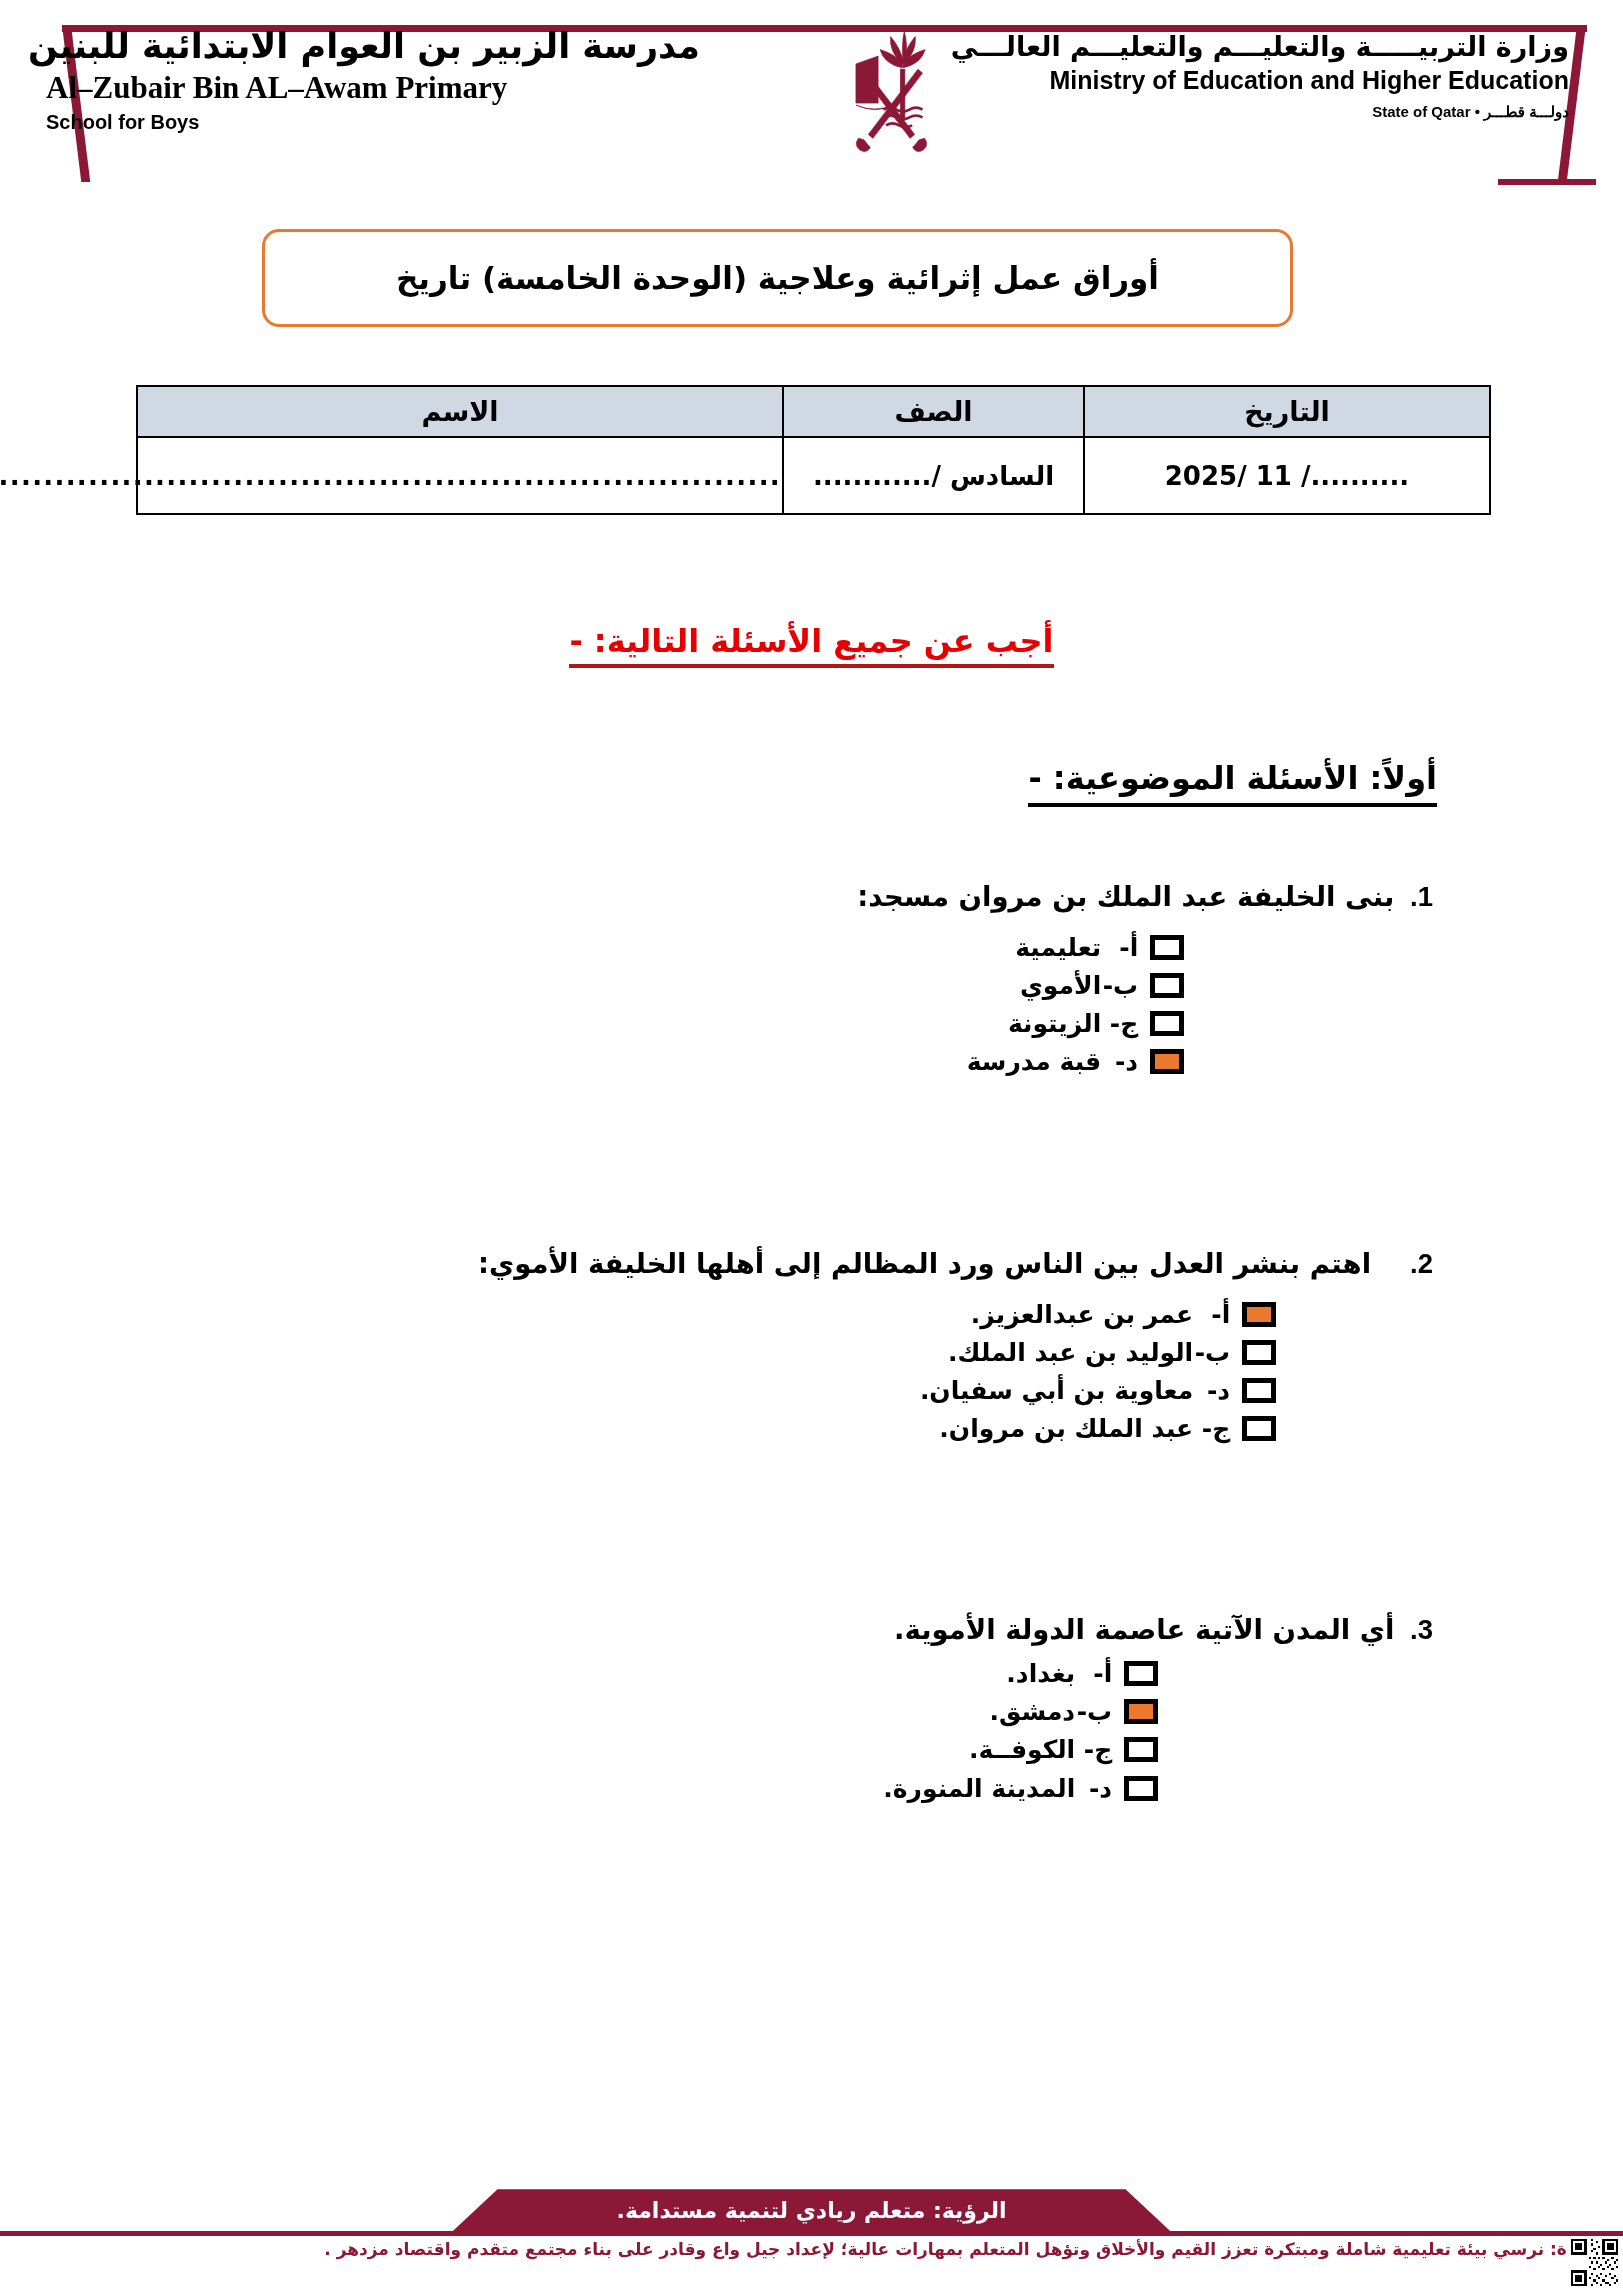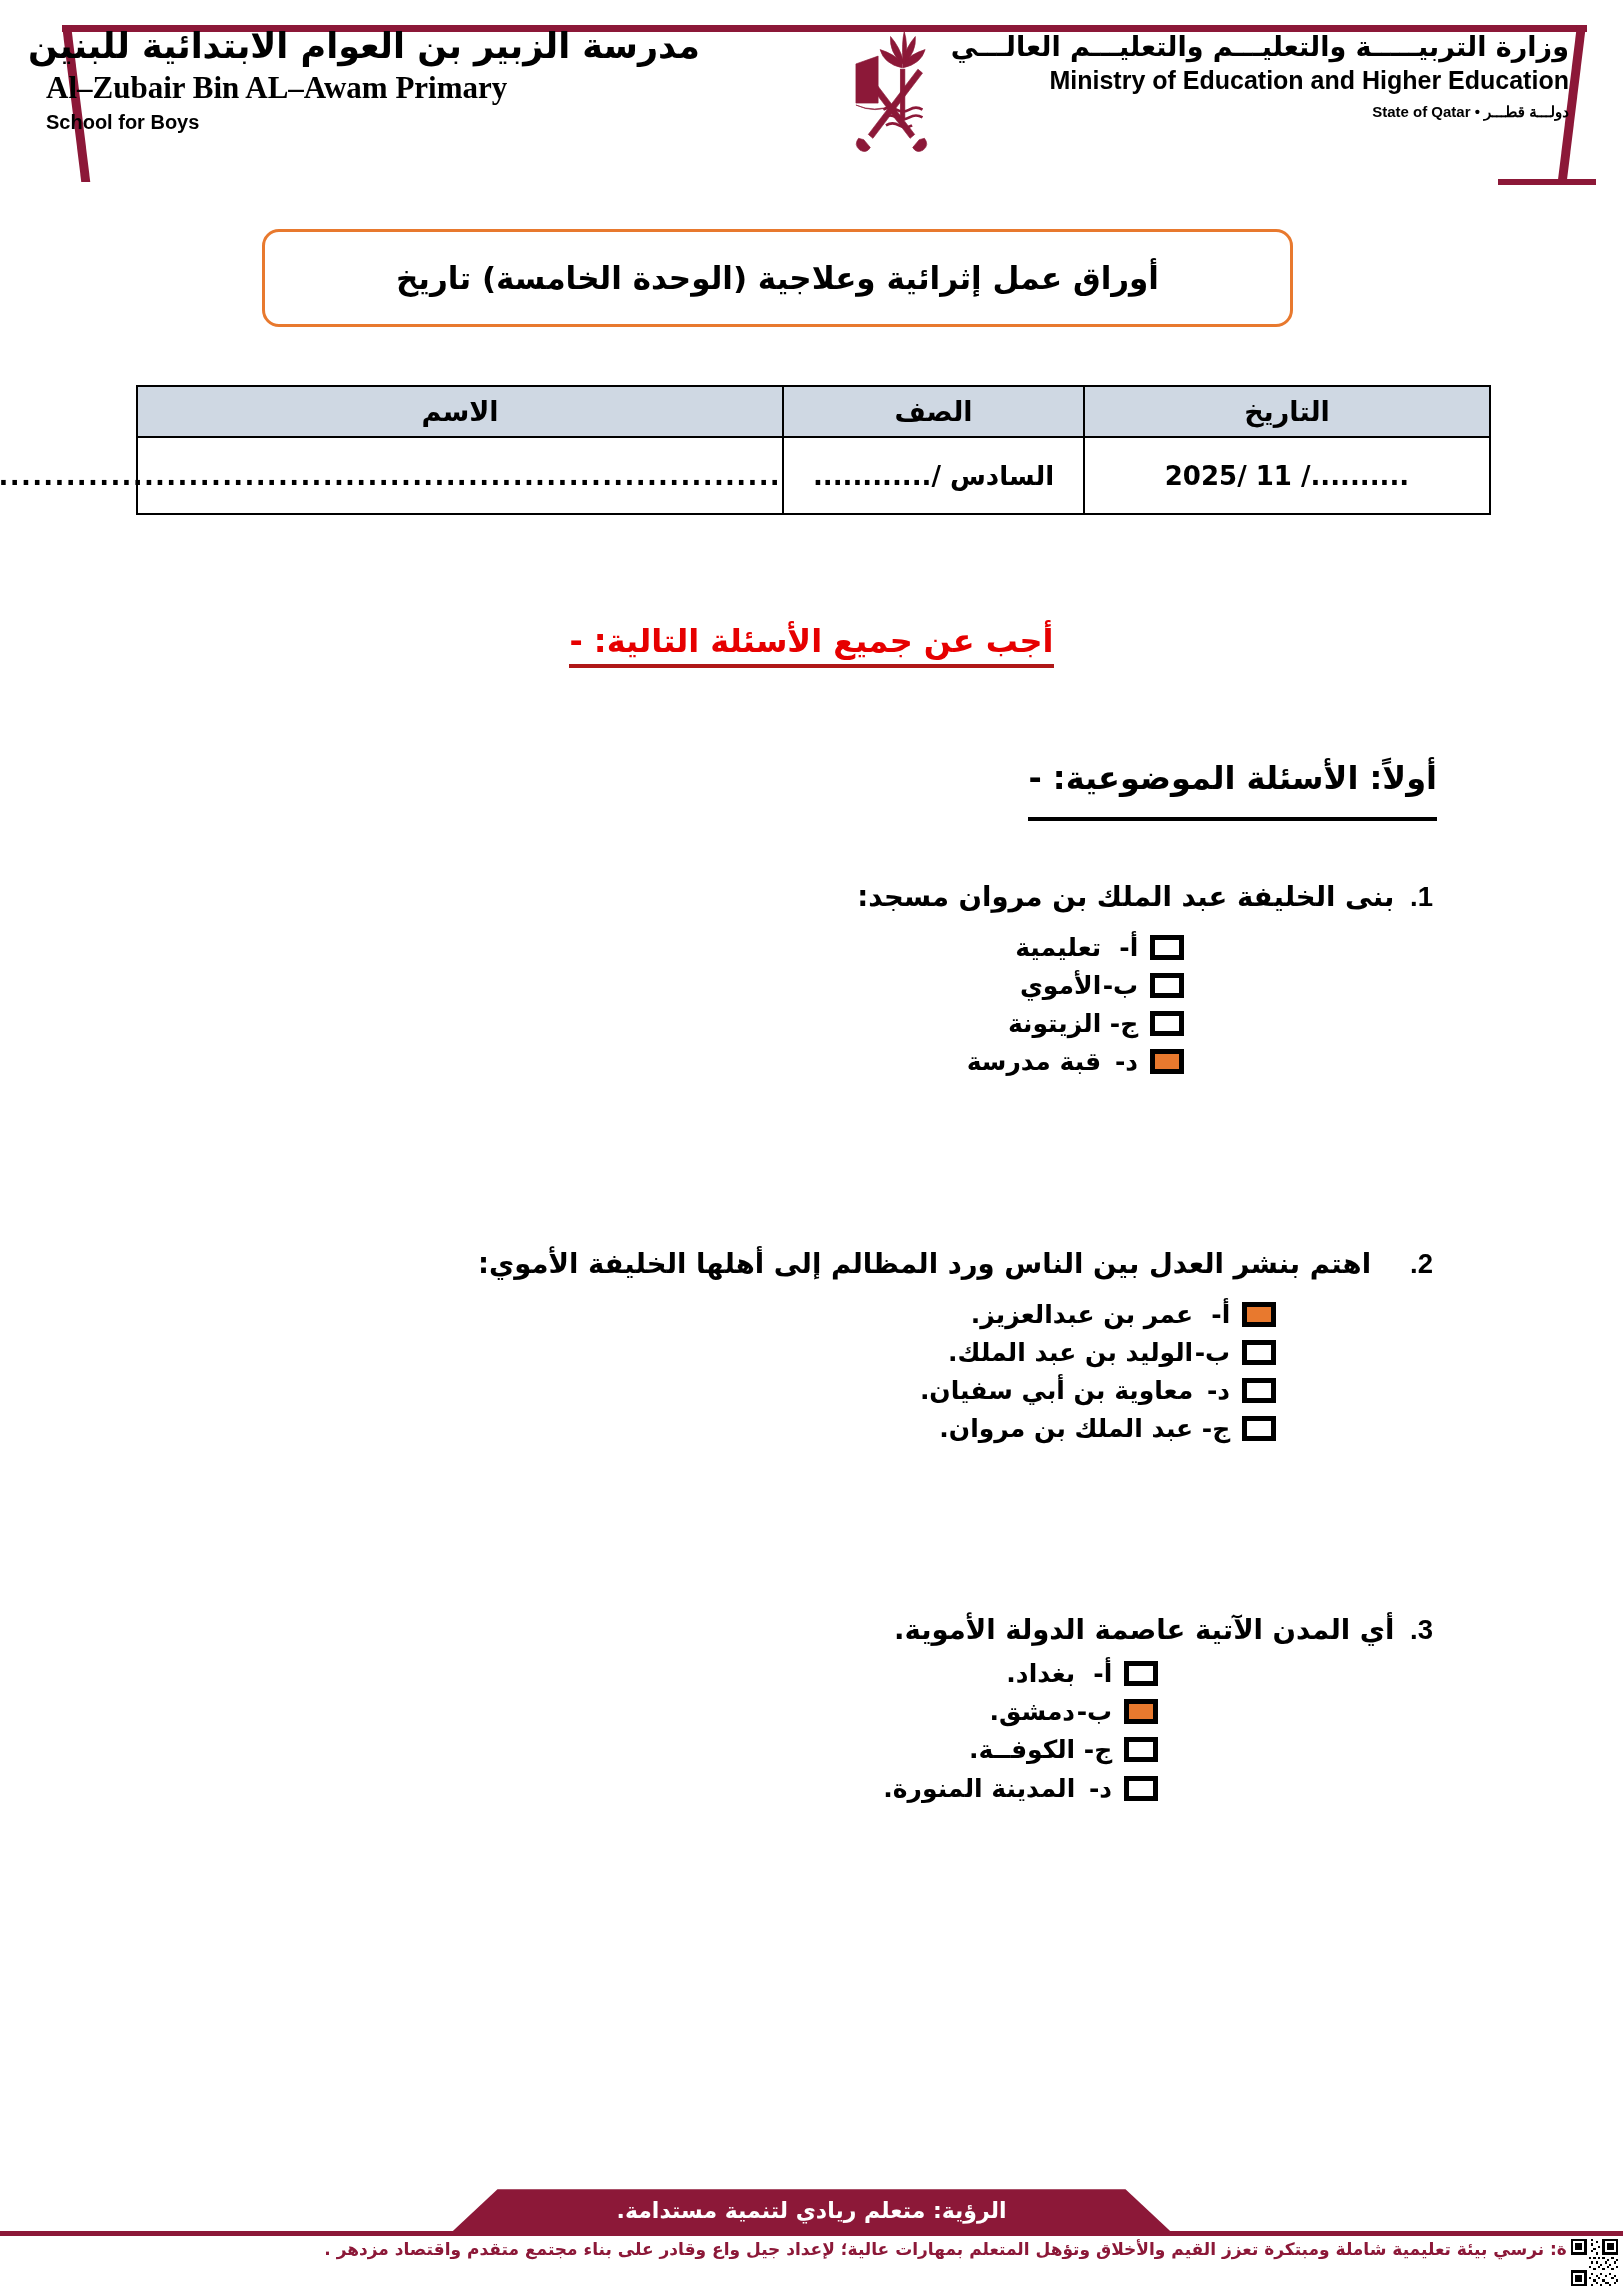--- a/index.html
+++ b/index.html
@@ -130,21 +130,21 @@
     border-bottom:4.6px solid #B01818;padding-bottom:3.9px;
   }
 
   
   .section-head{
     position:absolute;right:186px;top:759px;direction:rtl;
   }
   .section-head span{
     font-family:"DejaVu Sans", sans-serif;
     font-size:32px;font-weight:bold;color:#000;
-    border-bottom:4.6px solid #000;padding-bottom:20px;
+    border-bottom:4.6px solid #000;padding-bottom:6px;
   }
 
   
   .question{position:absolute;direction:rtl;}
   .q-line{
     display:flex;align-items:baseline;justify-content:flex-start;
     font-family:"DejaVu Sans", sans-serif;
     font-size:27.5px;font-weight:bold;color:#000;
     white-space:nowrap;
   }

